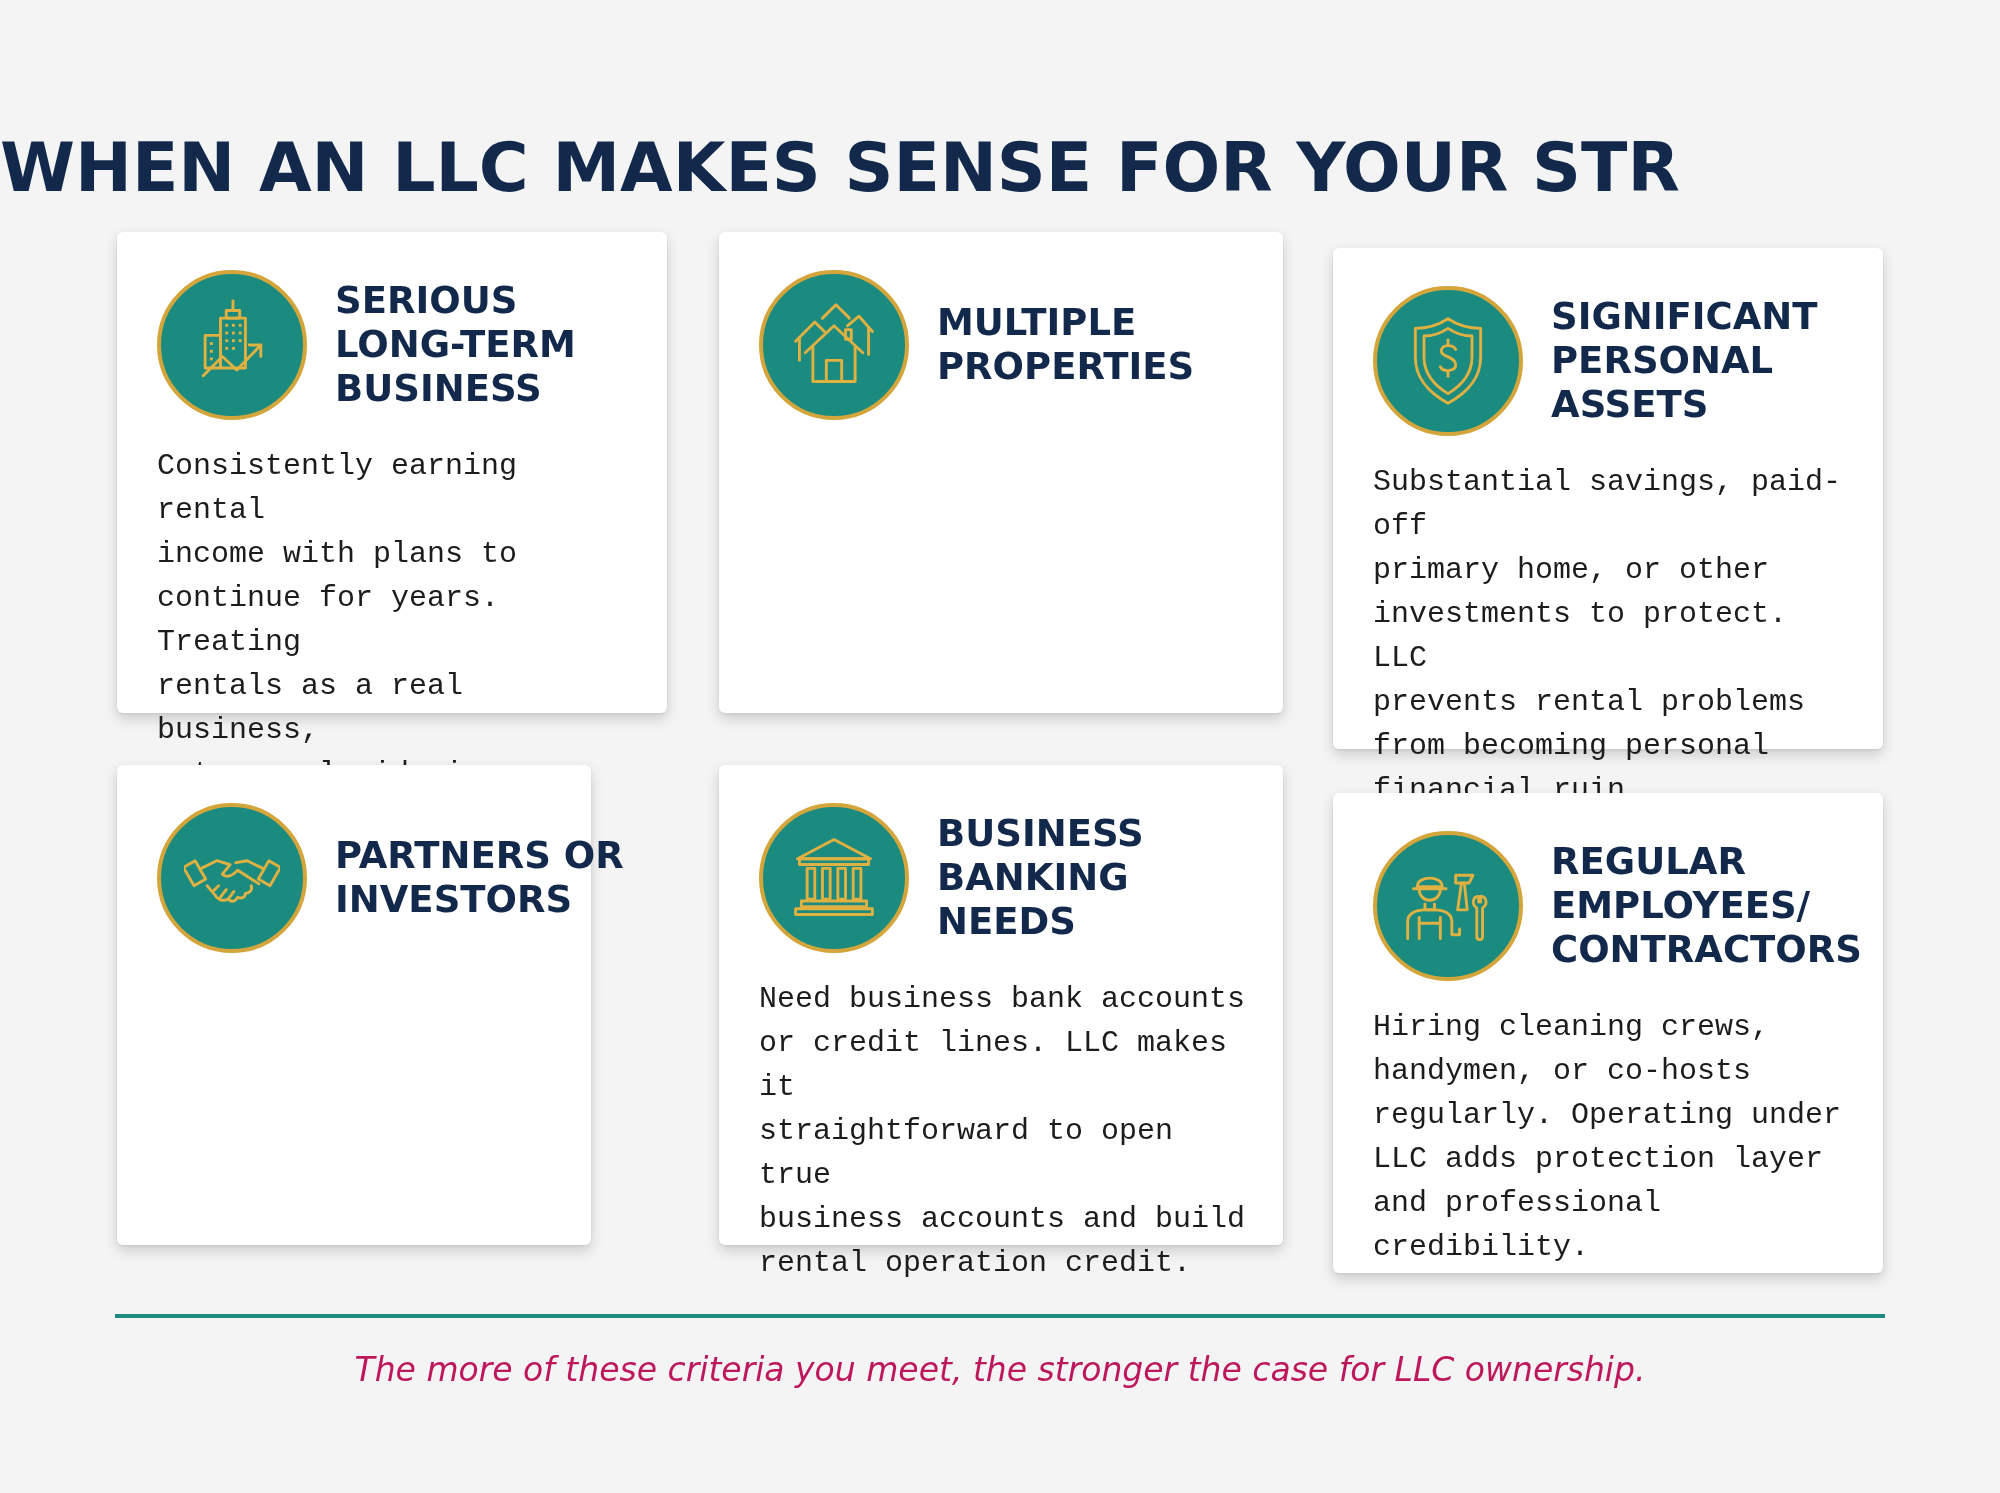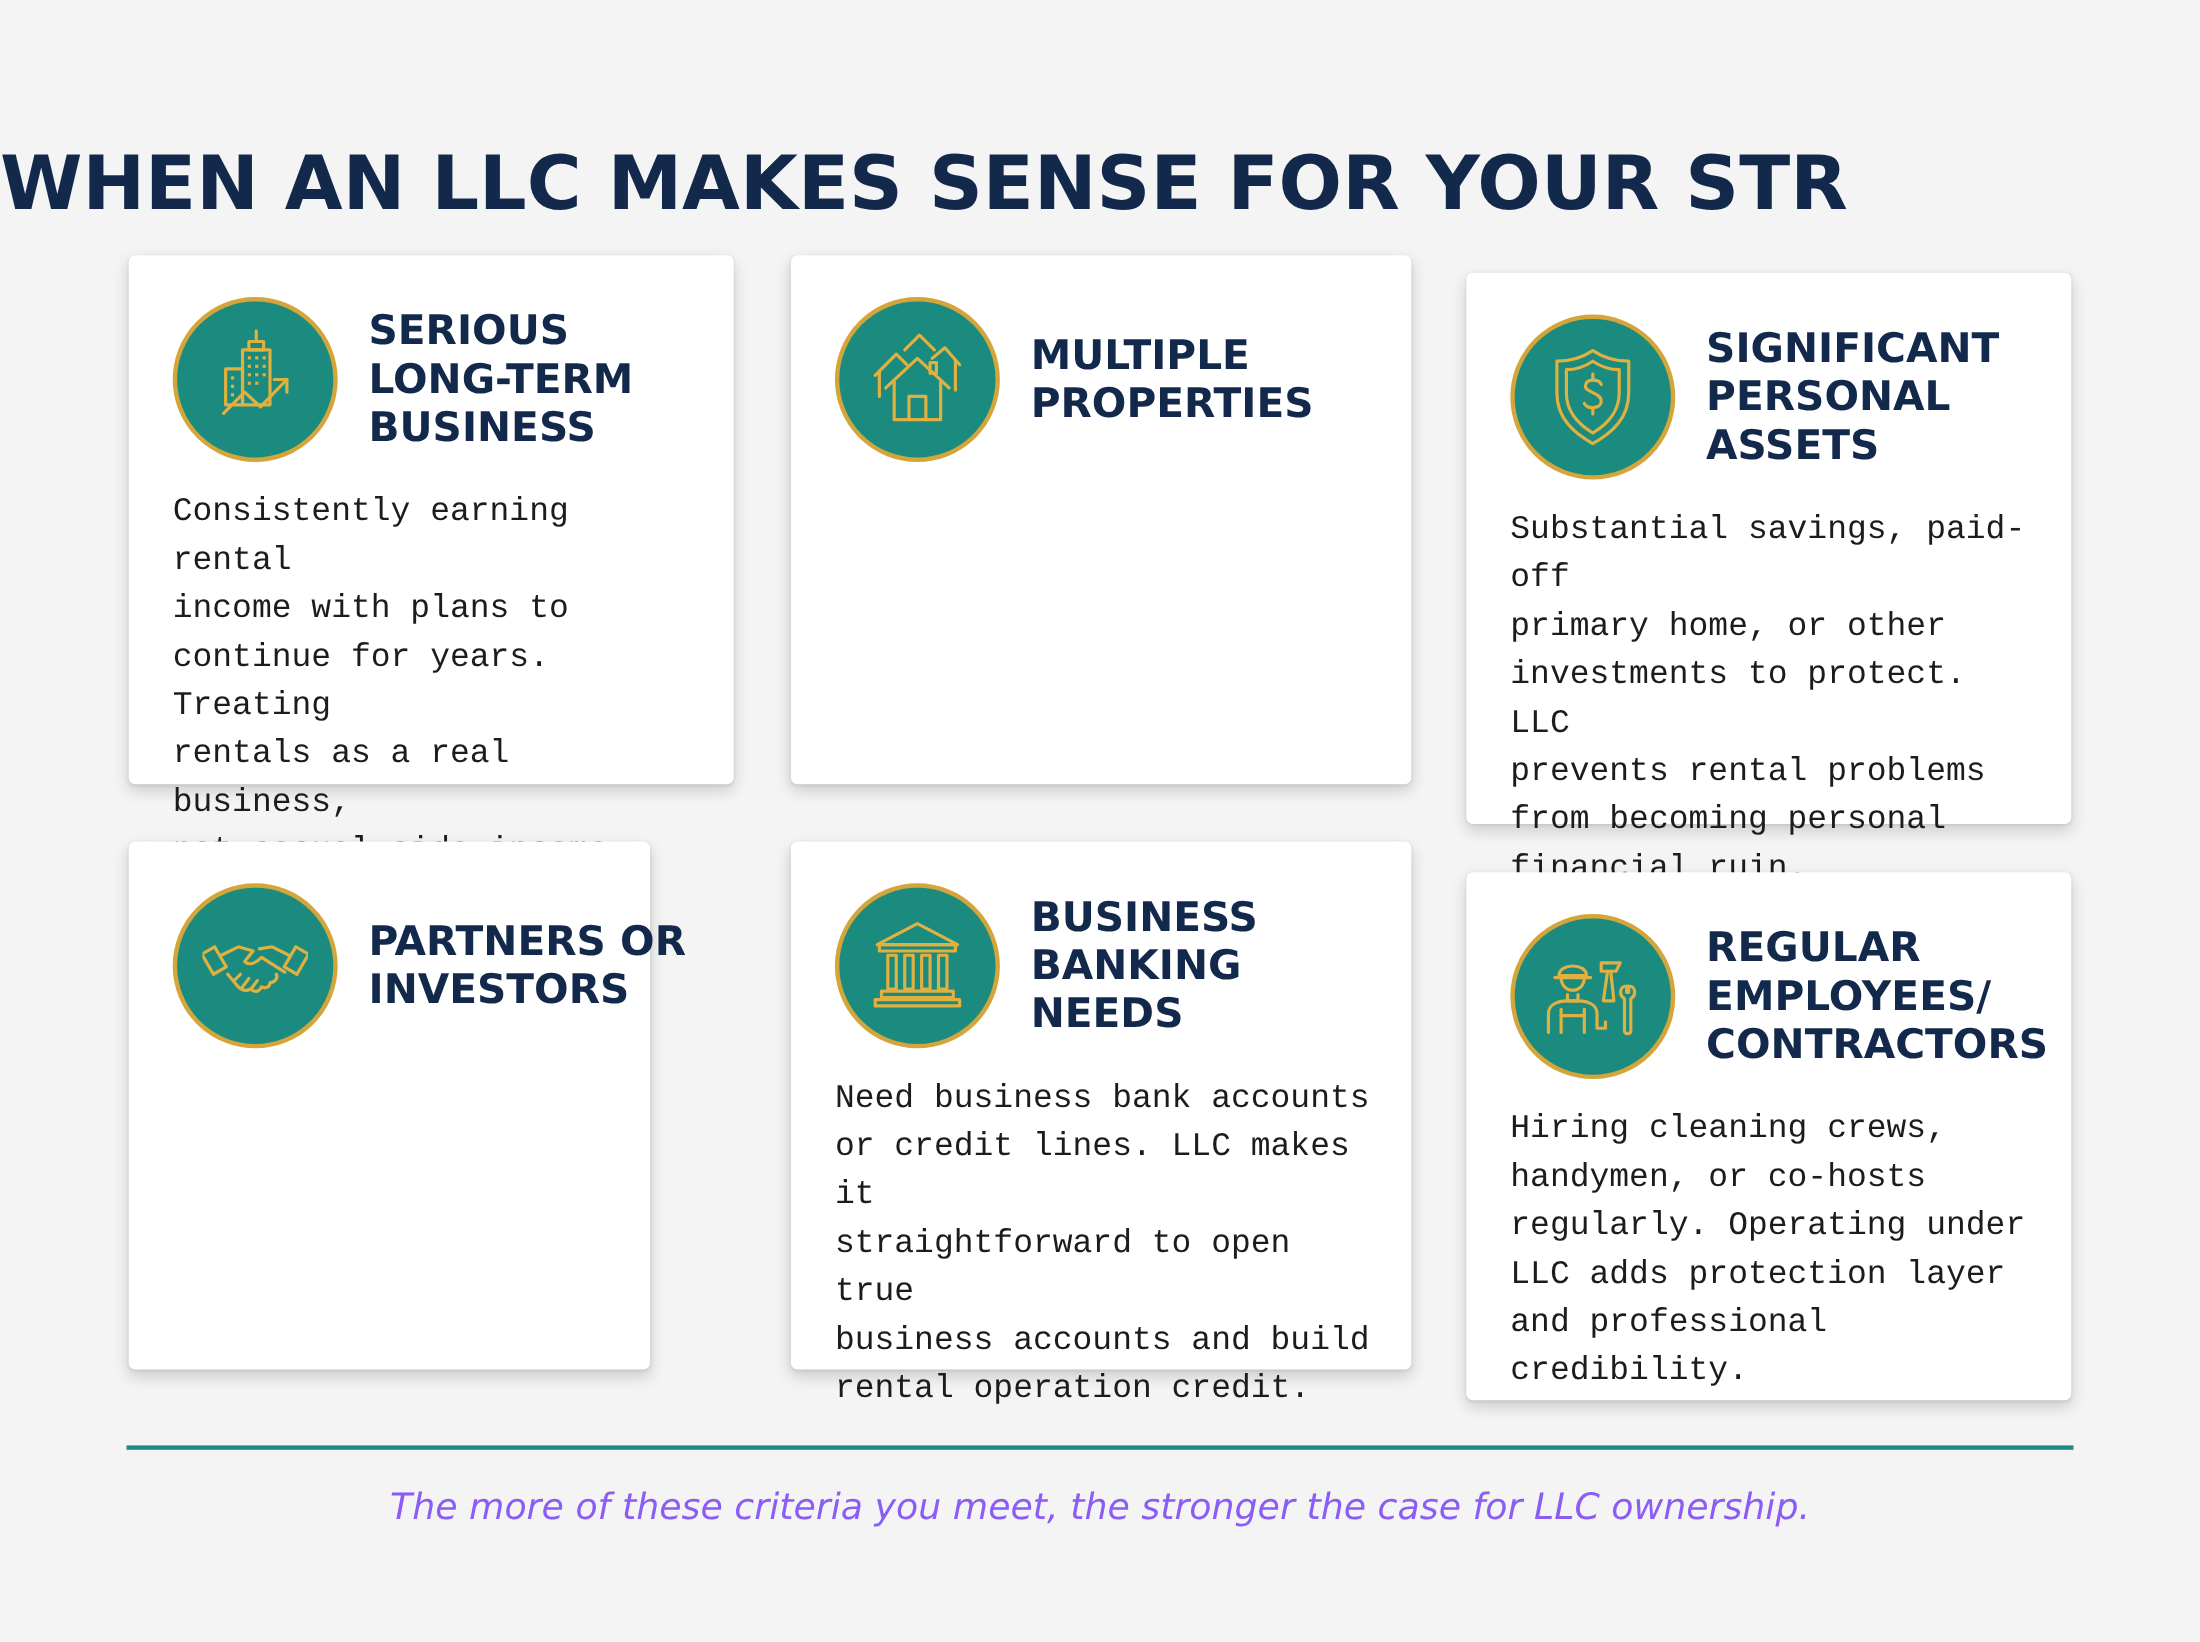--- a/index.html
+++ b/index.html
@@ -36,21 +36,21 @@
     font-family: Liberation Mono, monospace; font-size: 30px; line-height: 44px;
     color: #1c1c1c; white-space: pre-line;
   }
   .divider {
     position: absolute; left: 115px; top: 1314px; width: 1770px; height: 4px;
     background: #1f8a7f;
   }
   .footer-note {
     position: absolute; left: 0; top: 1350px; width: 2000px; text-align: center;
     font-family: "DejaVu Sans", sans-serif; font-style: italic; font-size: 33px;
-    color: #8b5cf6;
+    color: #be185d;
   }
 </style>
 </head>
 <body>
 
 <h1 class="page-title">WHEN AN LLC MAKES SENSE FOR YOUR STR</h1>
 
 <div class="card" style="left:117px; top:232px; width:550px; height:481px;">
   <div class="icon-circle">
     <svg viewBox="0 0 100 100" fill="none" stroke="#e0b040" stroke-width="3" stroke-linecap="round" stroke-linejoin="round">

